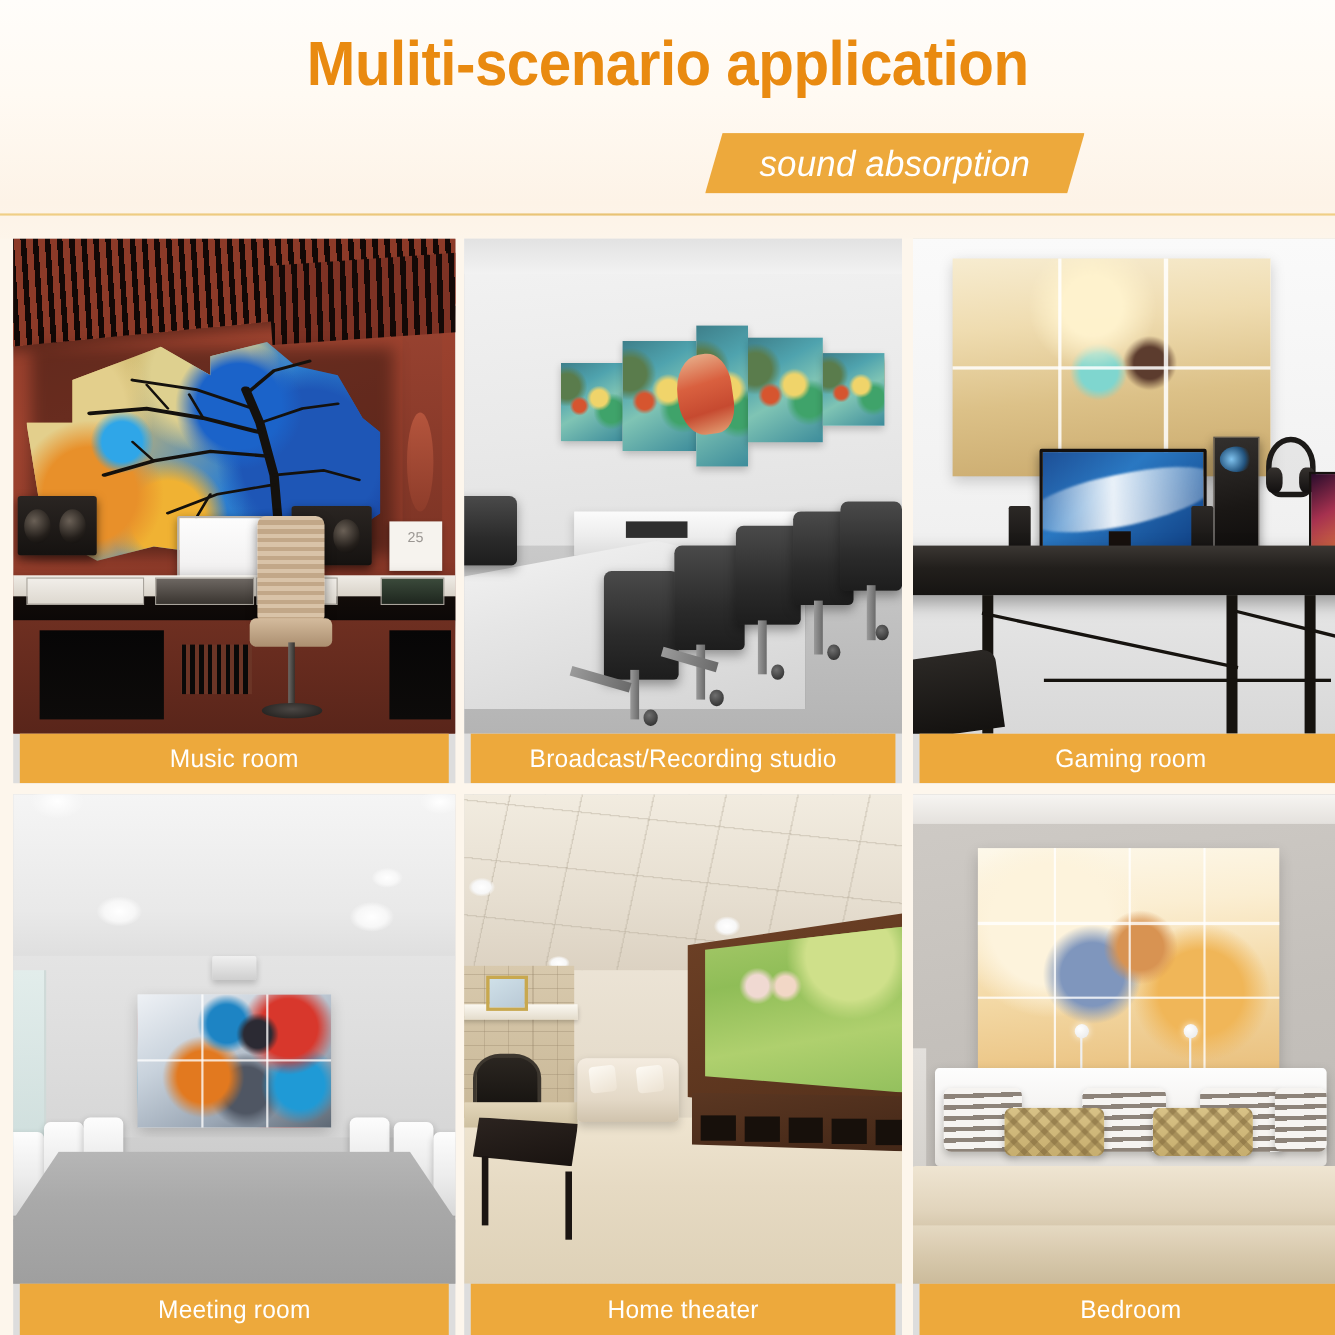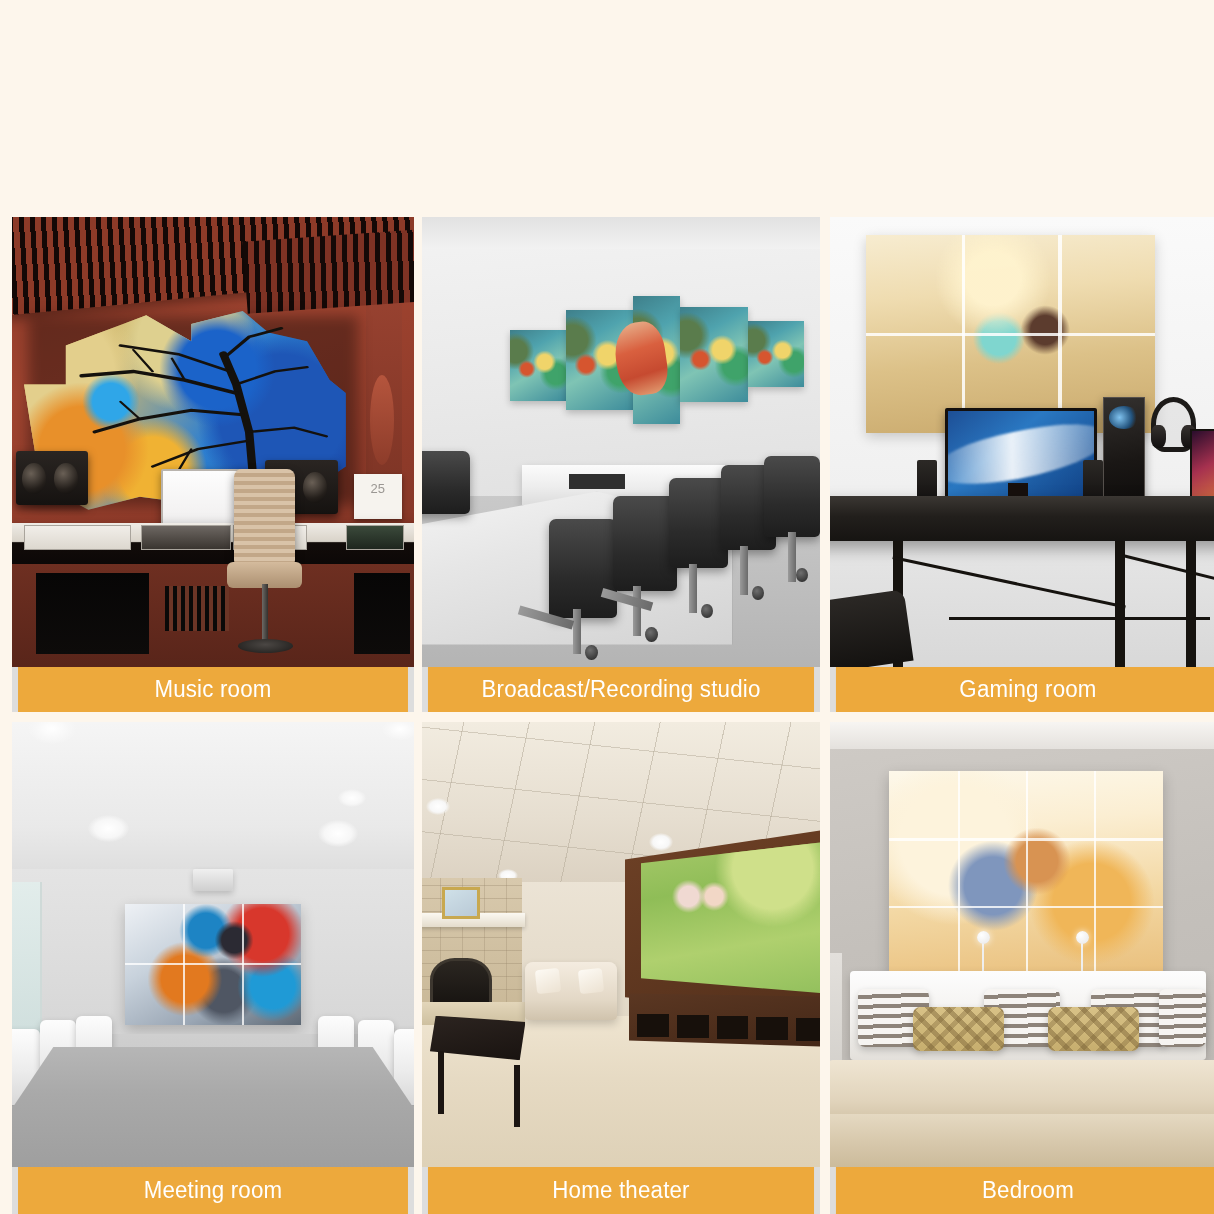--- a/index.html
+++ b/index.html
@@ -654,20 +654,29 @@
   .bd-door {
     left: 0%; top: 52%; width: 3%; height: 30%;
     background: linear-gradient(180deg, #e3e0dc 0%, #d2cfca 100%);
   }
 </style>
 </head>
 <body>
 
 <div class="page">
 
+  <div class="header">
+    <div class="header-title">Muliti-scenario application</div>
+
+    <div class="header-banner">
+      <div class="header-banner-text">sound absorption</div>
+    </div>
+
+    <div class="header-rule"></div>
+  </div>
 
   <div class="grid">
 
     <div class="grid-row row-1">
 
       <div class="cell cell-c1">
         <div class="scene">
           <div class="lyr ms-wall"></div>
           <div class="lyr ms-col"></div>
           <div class="lyr ms-ellipse"></div>

